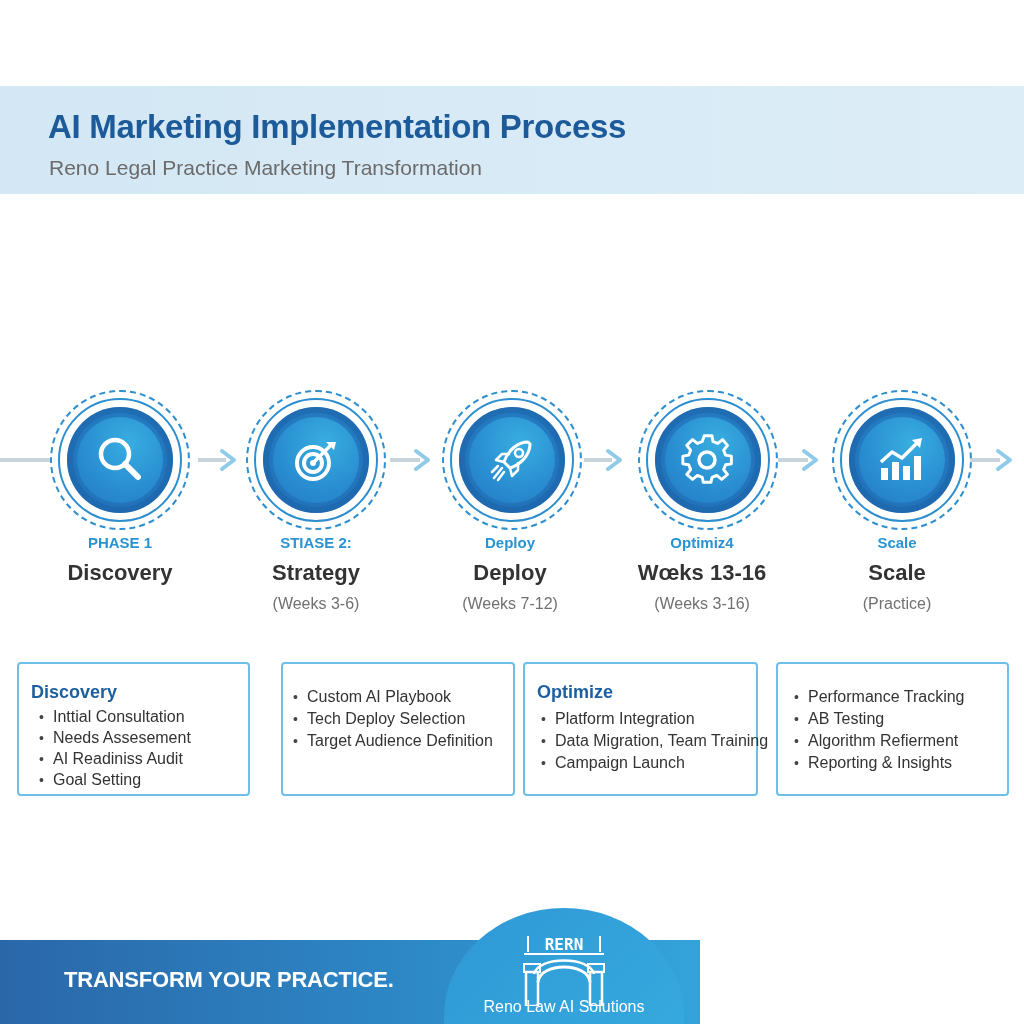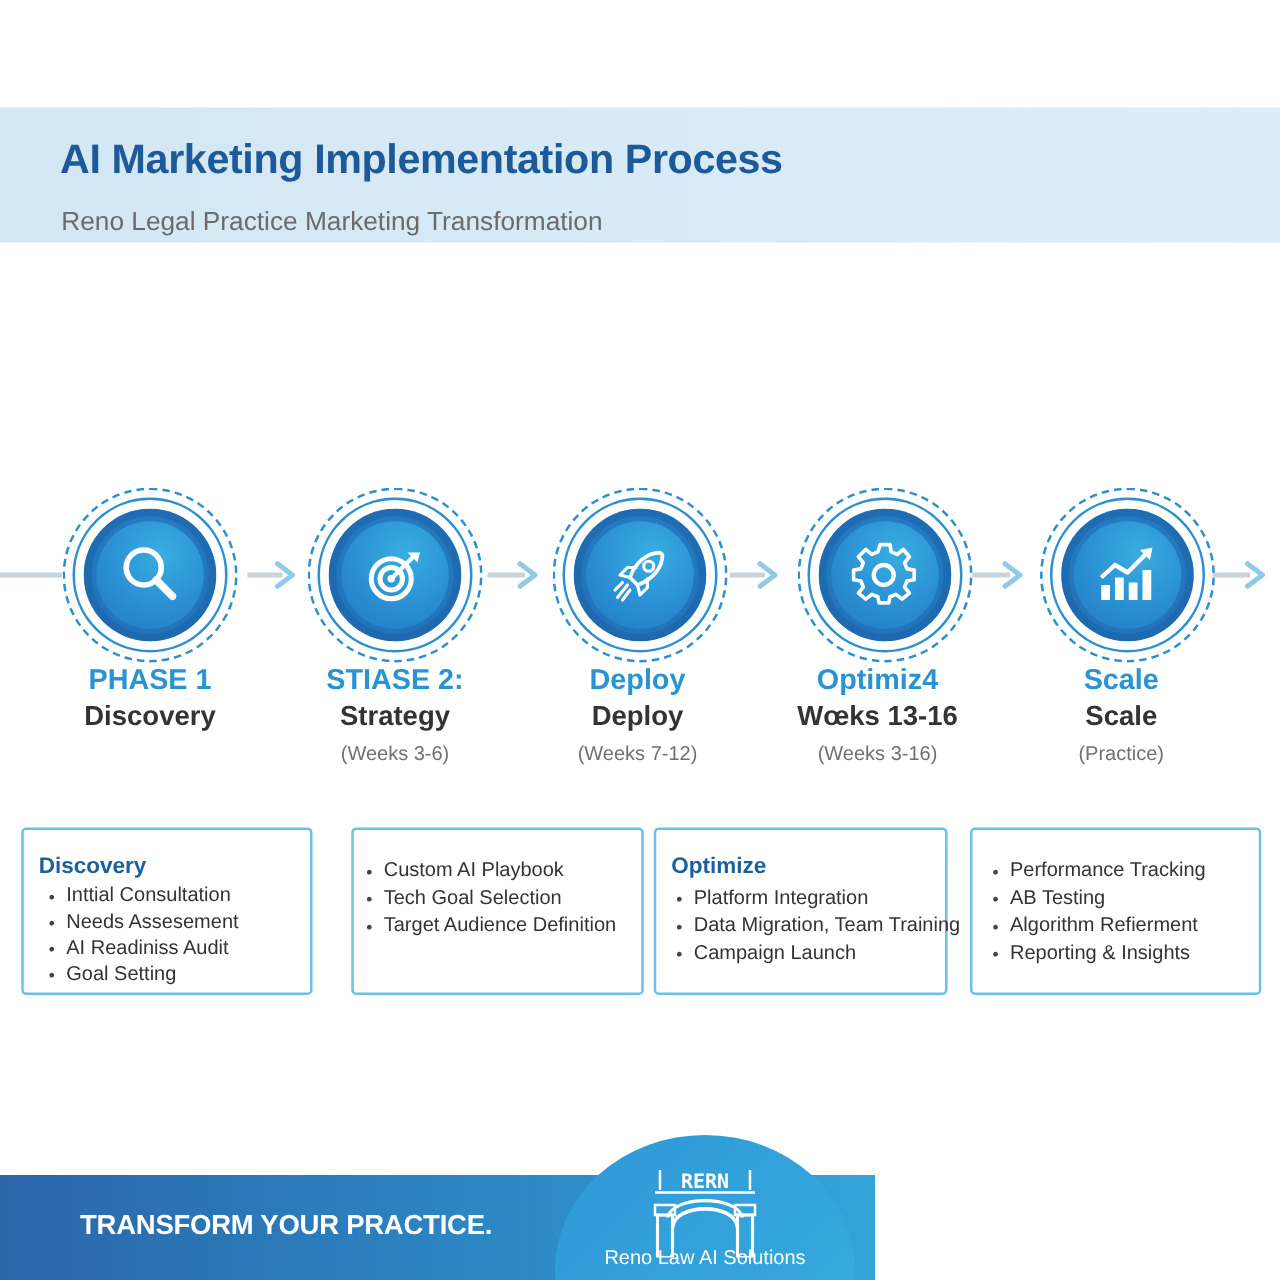--- a/index.html
+++ b/index.html
@@ -9,21 +9,21 @@
   .header {
     position: absolute; left: 0; top: 60px; width: 1024px; height: 108px;
     background: linear-gradient(90deg, #d3e7f4 0%, #d9ebf6 60%, #dcedf7 100%);
     margin-top: 26px;
   }
   .header .title {
     position: absolute; left: 48px; top: 22px;
     font-size: 33px; font-weight: bold; color: #1c5a9a; letter-spacing: -0.3px;
   }
   .header .subtitle {
-    position: absolute; left: 49px; top: 80px;
+    position: absolute; left: 49px; top: 70px;
     font-size: 21px; color: #6b6b6b;
   }
 
   .timeline { position: absolute; left: 0; top: 390px; width: 1024px; height: 140px; }
   .connector { position: absolute; height: 4px; background: #c9d3da; top: 68px; }
   .arrow-head {
     position: absolute; top: 58px; width: 22px; height: 24px;
   }
   .arrow-head svg { width: 22px; height: 24px; }
 
@@ -46,21 +46,21 @@
     content: ""; position: absolute; left: 10px; top: 10px; right: 10px; bottom: 10px;
     border-radius: 50%;
     background: radial-gradient(circle at 60% 30%, #38aee0 0%, #2a8fd2 55%, #2379c2 100%);
   }
   .phase-node .icon {
     position: absolute; left: 33px; top: 33px; width: 74px; height: 74px; z-index: 2;
     display: flex; align-items: center; justify-content: center;
   }
 
   .phase-labels { position: absolute; top: 528px; width: 200px; text-align: center; }
-  .phase-labels .tag { font-size: 23px; font-weight: bold; color: #2a93d1; line-height: 30px; }
+  .phase-labels .tag { font-size: 15px; font-weight: bold; color: #2a93d1; line-height: 30px; }
   .phase-labels .name { font-size: 22px; font-weight: bold; color: #333333; line-height: 30px; }
   .phase-labels .weeks { font-size: 16px; color: #707070; line-height: 30px; margin-top: 1px; }
 
   .card {
     position: absolute; top: 662px; height: 134px;
     border: 2px solid #6cc0e8; border-radius: 4px; background: #fff;
   }
   .card .card-title {
     position: absolute; left: 12px; top: 18px;
     font-size: 18px; font-weight: bold; color: #1c5f9f;
@@ -242,21 +242,21 @@
     <li>Inttial Consultation</li>
     <li style="margin-top:-1px;">Needs Assesement</li>
     <li style="margin-top:-1px;">AI Readiniss Audit</li>
     <li style="margin-top:-1px;">Goal Setting</li>
   </ul>
 </div>
 
 <div class="card" style="left:269px; width:234px;margin-left:12px;">
   <ul style="left:8px; top:22px;">
     <li>Custom AI Playbook</li>
-    <li>Tech Goal Selection</li>
+    <li>Tech Deploy Selection</li>
     <li>Target Audience Definition</li>
   </ul>
 </div>
 
 <div class="card" style="left:523px; width:235px;">
   <div class="card-title">Optimize</div>
   <ul style="left:14px; top:44px;">
     <li>Platform Integration</li>
     <li>Data Migration, Team Training</li>
     <li>Campaign Launch</li>

